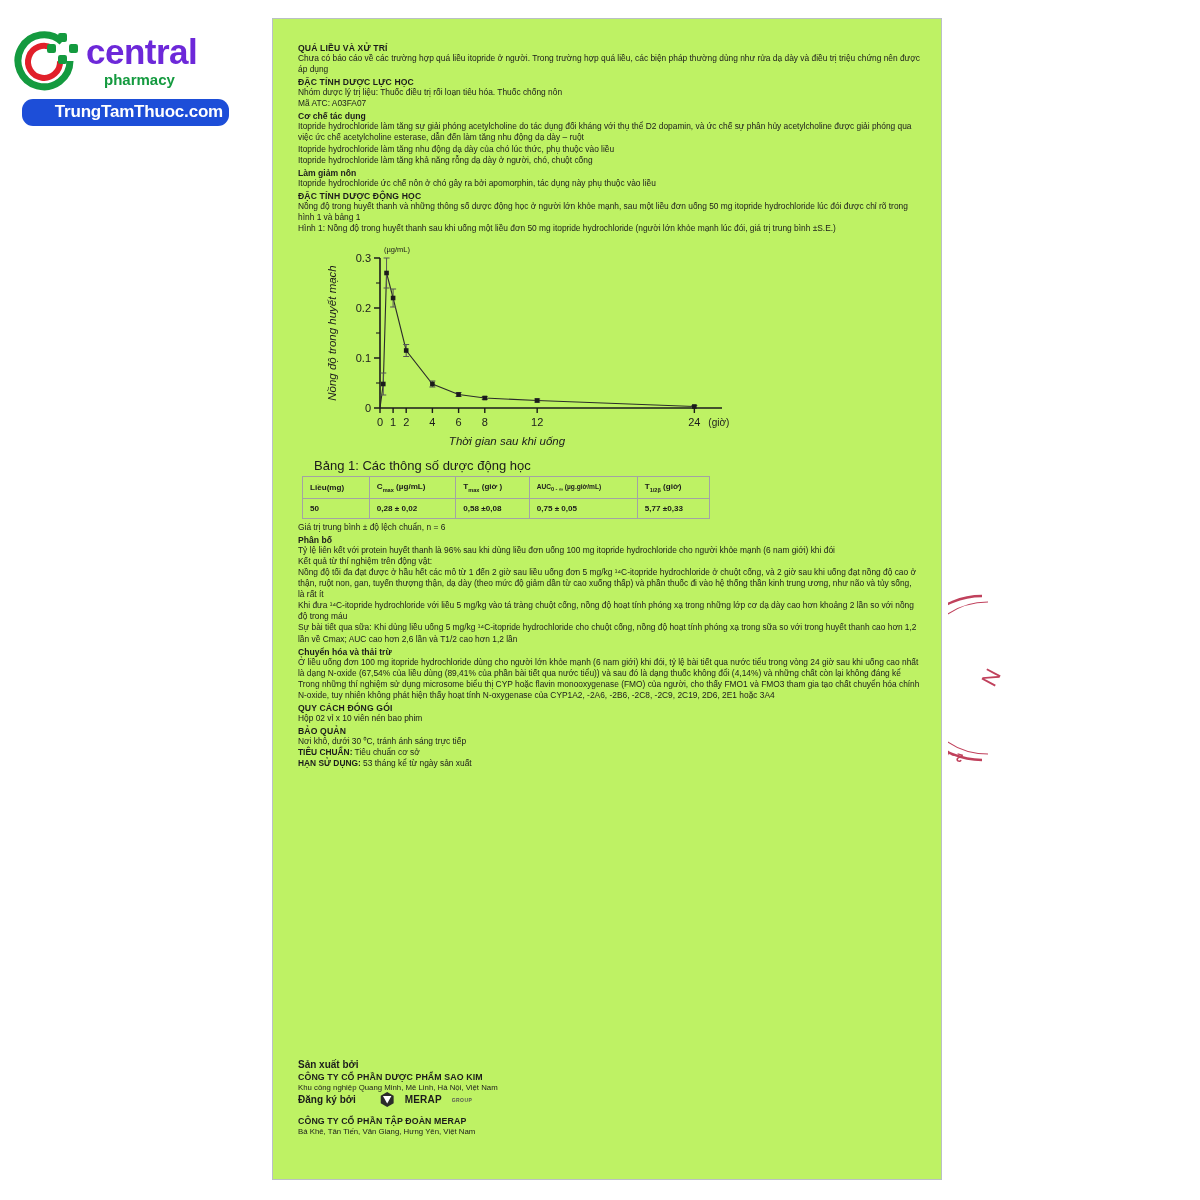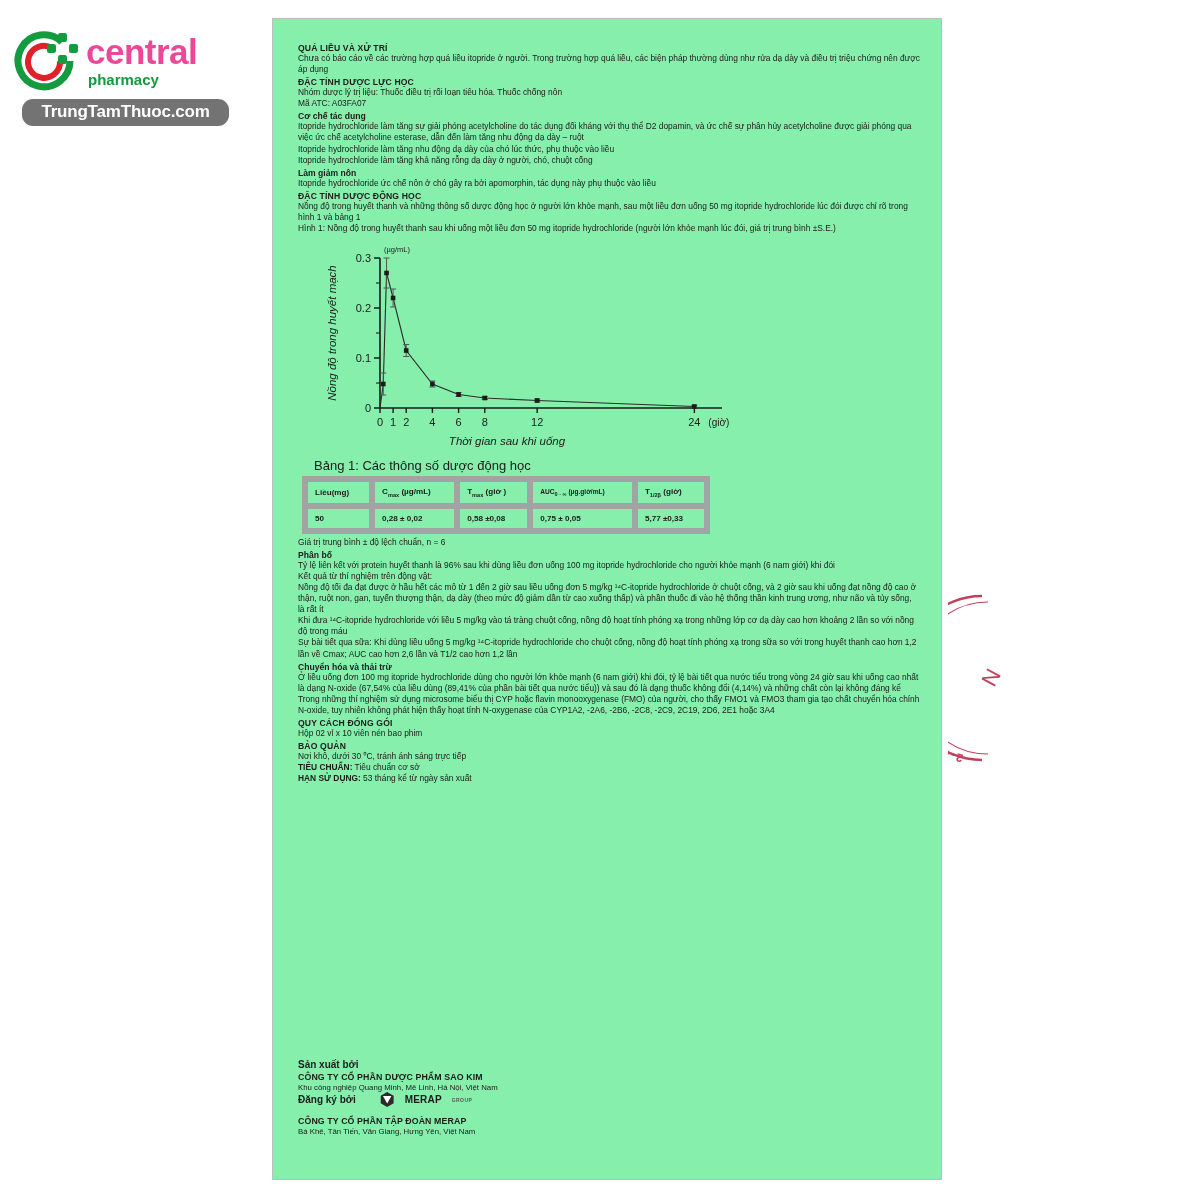--- a/index.html
+++ b/index.html
@@ -10,48 +10,48 @@
     position:relative;
     overflow:hidden;
     color:#1b1b1b;
   }
 
   
   #brand{position:absolute;left:14px;top:28px;width:215px;}
   #brand .logoline{display:flex;align-items:center;gap:8px;}
   #brand .mark{position:relative;width:64px;height:64px;flex:0 0 64px;}
   #brand .wordmark{display:flex;flex-direction:column;line-height:1;}
-  #brand .w1{font-size:35px;font-weight:700;color:#ec4899;letter-spacing:-.5px;}
-  #brand .w2{font-size:15px;font-weight:600;color:#149a3f;margin-top:3px;margin-left:2px;}
+  #brand .w1{font-size:35px;font-weight:700;color:#6d28d9;letter-spacing:-.5px;}
+  #brand .w2{font-size:15px;font-weight:600;color:#149a3f;margin-top:3px;margin-left:18px;}
   #brand .ribbon{
-    margin-top:7px;background:#737373;border-radius:11px;
-    text-align:center;padding:3px 6px 4px;margin-left:8px;
+    margin-top:7px;background:#1d4ed8;border-radius:11px;
+    text-align:right;padding:3px 6px 4px;margin-left:8px;
   }
   #brand .ribbon span{color:#fff;font-size:17px;font-weight:700;letter-spacing:-.2px;}
 
   
   #sheet{
     position:absolute;left:272px;top:18px;width:670px;height:1162px;
-    background:#86efac;border:1px solid #b9c0c4;box-sizing:border-box;
+    background:#bef264;border:1px solid #b9c0c4;box-sizing:border-box;
   }
   #doc{position:absolute;left:25px;top:22px;width:622px;}
 
   .h{font-weight:700;font-size:8.6px;margin-top:2px;}
   .h.caps{letter-spacing:.15px;}
   p.t{font-size:8.4px;line-height:1.32;margin:0;}
 
   
   #figure{position:relative;width:430px;height:215px;margin:6px 0 2px 8px;}
   #figure svg{display:block;}
 
   
   #tblcap{font-size:13px;margin:3px 0 3px 16px;}
   table.pk{border-collapse:collapse;margin-left:4px;width:408px;}
   table.pk th,table.pk td{
-    border:6px solid #a3a3a3;font-size:8.1px;font-weight:700;
+    border:1px solid #a3a3a3;font-size:8.1px;font-weight:700;
     padding:5px 7px;text-align:left;
   }
   table.pk td{font-weight:700;}
   table.pk th .sub{font-size:5.6px;vertical-align:sub;}
   table.pk th.auc{font-size:6.6px;}
 
   
   #footer{position:absolute;left:25px;top:1040px;width:560px;}
   #footer .small{font-size:10px;font-weight:bold;}
   #footer .co{font-size:8.8px;font-weight:700;letter-spacing:.1px;margin-top:2px;}

